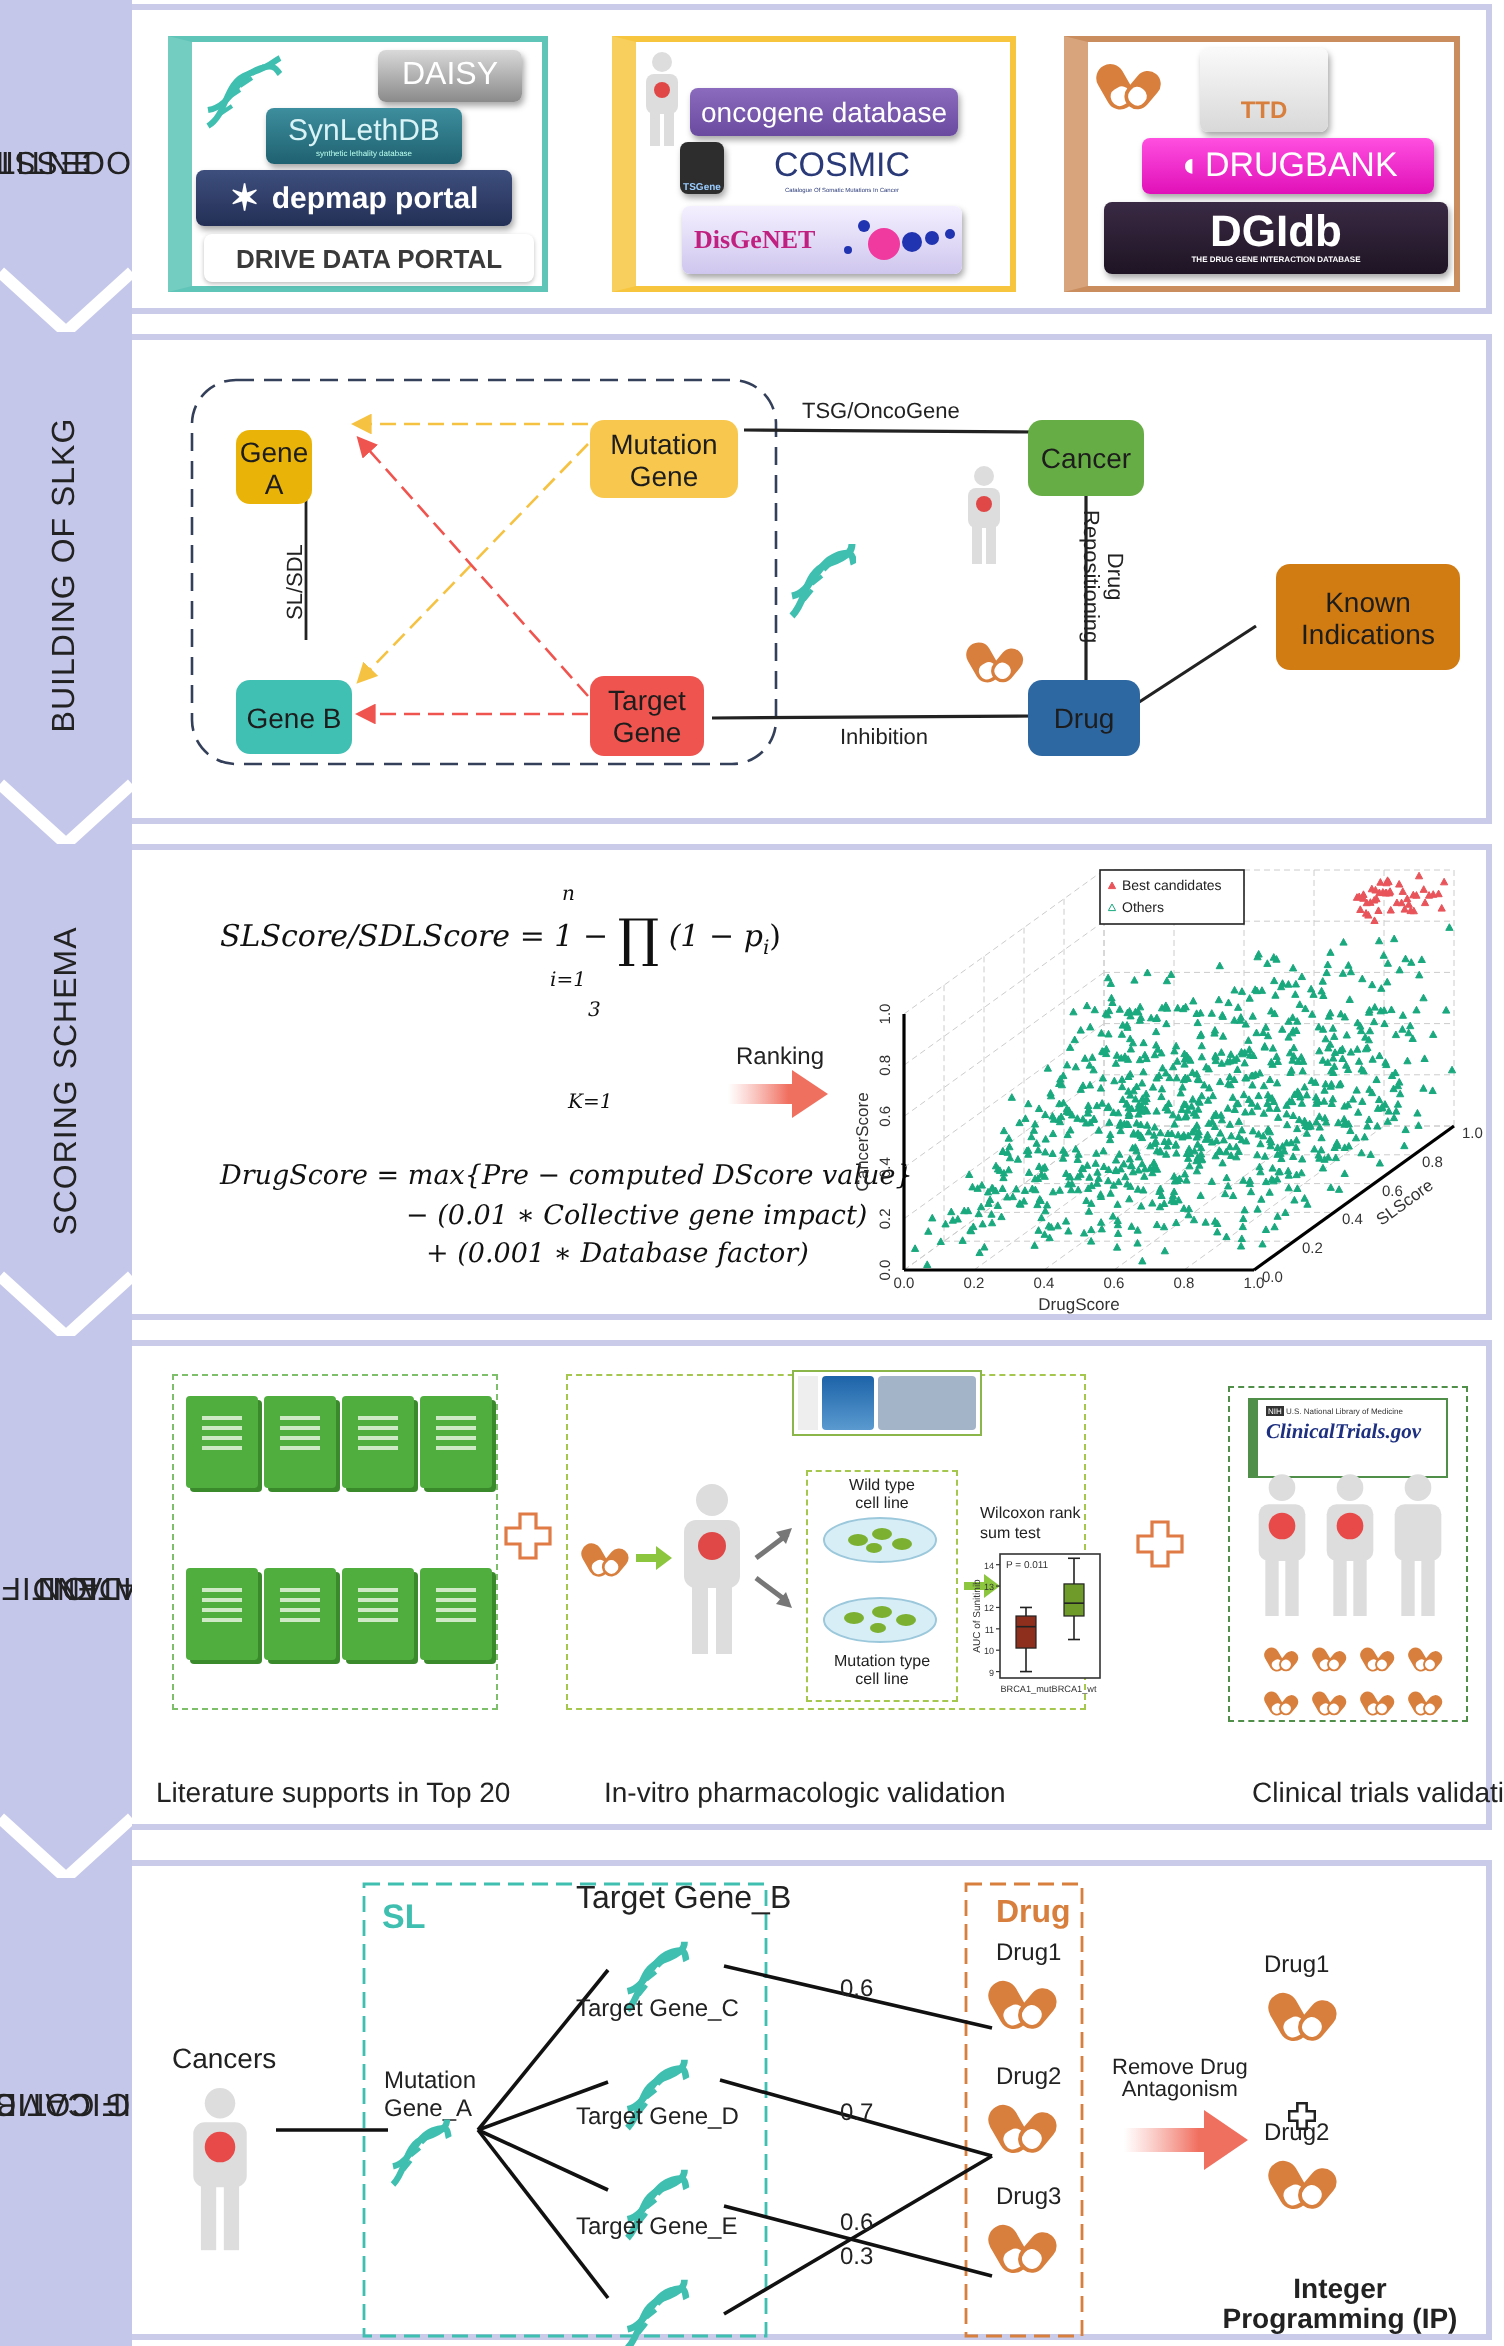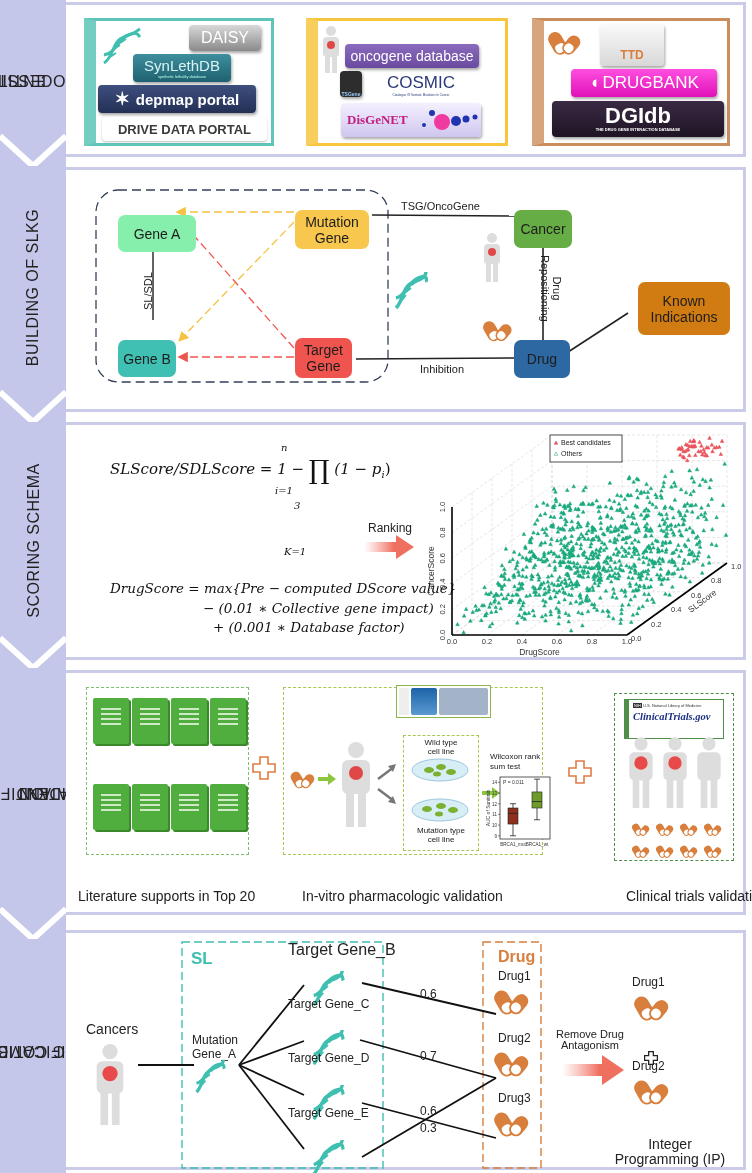--- a/index.html
+++ b/index.html
@@ -139,21 +139,21 @@
     <line x1="87" y1="78" x2="87" y2="150" stroke="#222" stroke-width="1.4"></line>
     <line x1="228" y1="42" x2="112" y2="42" stroke="#f5c242" stroke-width="1.3" stroke-dasharray="8,4" marker-end="url(#ay)"></line>
     <line x1="228" y1="52" x2="114" y2="170" stroke="#f5c242" stroke-width="1.3" stroke-dasharray="8,4" marker-end="url(#ay)"></line>
     <line x1="228" y1="178" x2="114" y2="50" stroke="#f0544f" stroke-width="1.3" stroke-dasharray="8,4" marker-end="url(#ar)"></line>
     <line x1="228" y1="187" x2="114" y2="187" stroke="#f0544f" stroke-width="1.3" stroke-dasharray="8,4" marker-end="url(#ar)"></line>
     <line x1="306" y1="45" x2="452" y2="46" stroke="#222" stroke-width="1.6"></line>
     <line x1="290" y1="189" x2="452" y2="188" stroke="#222" stroke-width="1.6"></line>
     <line x1="477" y1="72" x2="477" y2="170" stroke="#222" stroke-width="1.6"></line>
     <line x1="499" y1="184" x2="562" y2="143" stroke="#222" stroke-width="1.6"></line>
   </svg>
-  <div class="node" style="left:52px;top:45px;width:78px;height:37px;background:#86efac">Gene A</div>
+  <div class="node" style="left:52px;top:45px;width:38px;height:37px;background:#eab308">Gene A</div>
   <div class="node" style="left:52px;top:170px;width:58px;height:37px;background:#40bfb3">Gene B</div>
   <div class="node" style="left:229px;top:40px;width:74px;height:39px;background:#f8c84e">
       <span><span>Mutation</span><br><span>Gene</span></span>
     </div>
   <div class="node" style="left:229px;top:168px;width:57px;height:40px;background:#f0544f">
       <span><span>Target</span><br><span>Gene</span></span>
     </div>
   <div class="node" style="left:448px;top:40px;width:58px;height:38px;background:#67ad45">Cancer</div>
   <div class="node" style="left:448px;top:170px;width:56px;height:38px;background:#2e68a3">Drug</div>
   <div class="node" style="left:572px;top:112px;width:92px;height:53px;background:#d17b13">
@@ -1623,14 +1623,14 @@
           </g>
           <g transform="rotate(40 24 18)">
             <rect x="17" y="8" width="13" height="21" rx="6.5" fill="#d87f3d"></rect>
             <rect x="19" y="18" width="9" height="9" rx="4" fill="#fff"></rect>
           </g>
         </svg></div>
     </div>
   <svg class="abs" style="left:578px;top:118px;width:14px;height:14px" viewBox="0 0 24 24">
       <path d="M8 1 H16 V8 H23 V16 H16 V23 H8 V16 H1 V8 H8 Z" fill="#fff" stroke="#222" stroke-width="2.2"></path>
     </svg>
-  <div class="lbl" style="left:534px;top:204px;width:140px;text-align:center;font-size:14px;font-weight:normal;line-height:15px"><span>Integer</span><br><span>Programming (IP)</span></div>
+  <div class="lbl" style="left:534px;top:204px;width:140px;text-align:center;font-size:14px;font-weight:bold;line-height:15px"><span>Integer</span><br><span>Programming (IP)</span></div>
 </div>
 
 </body></html>

